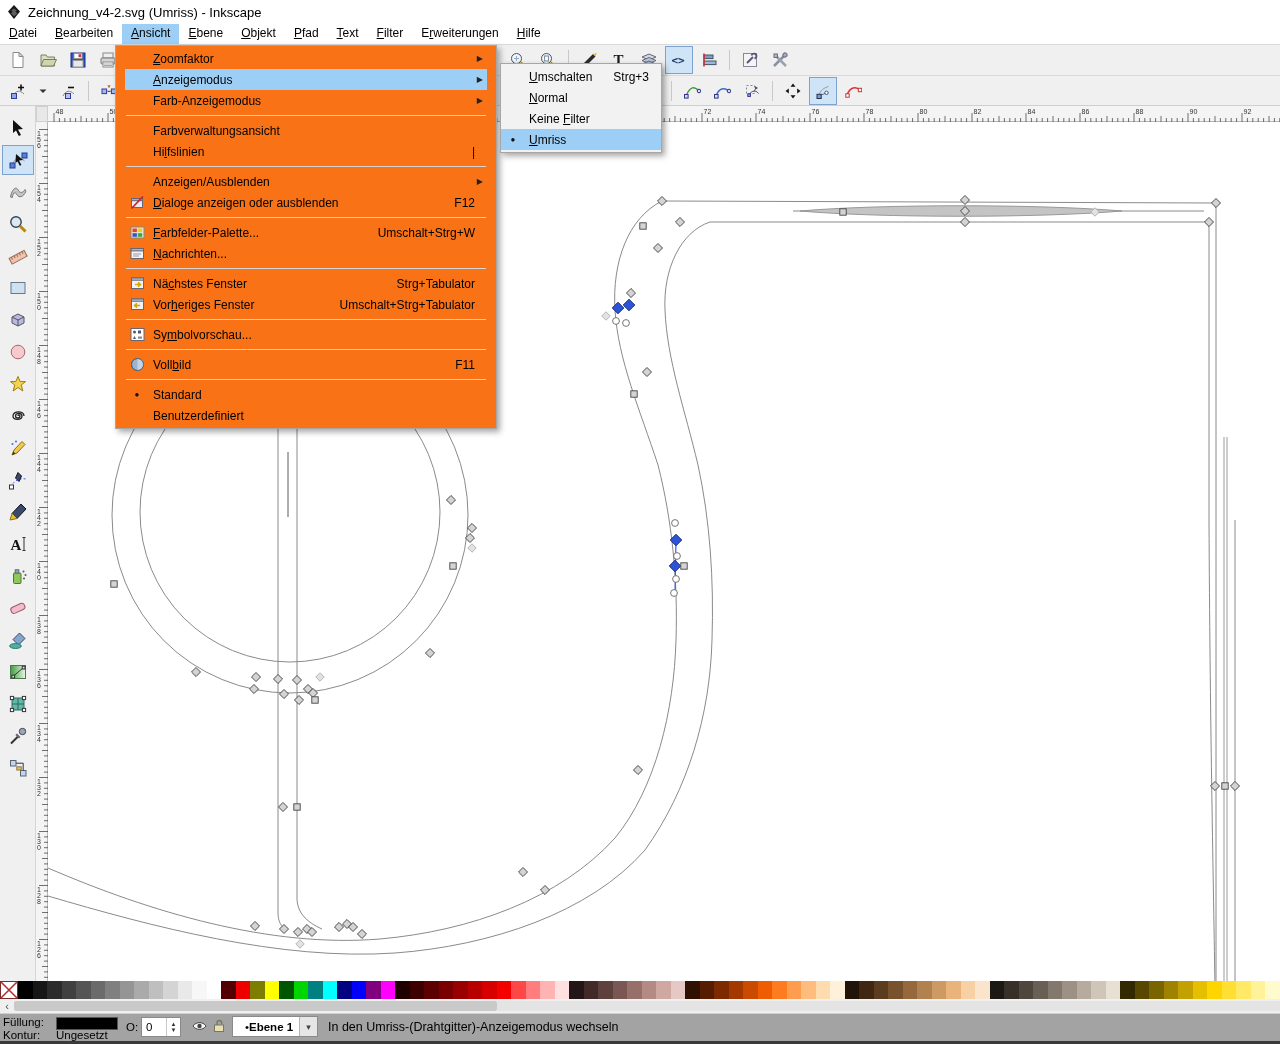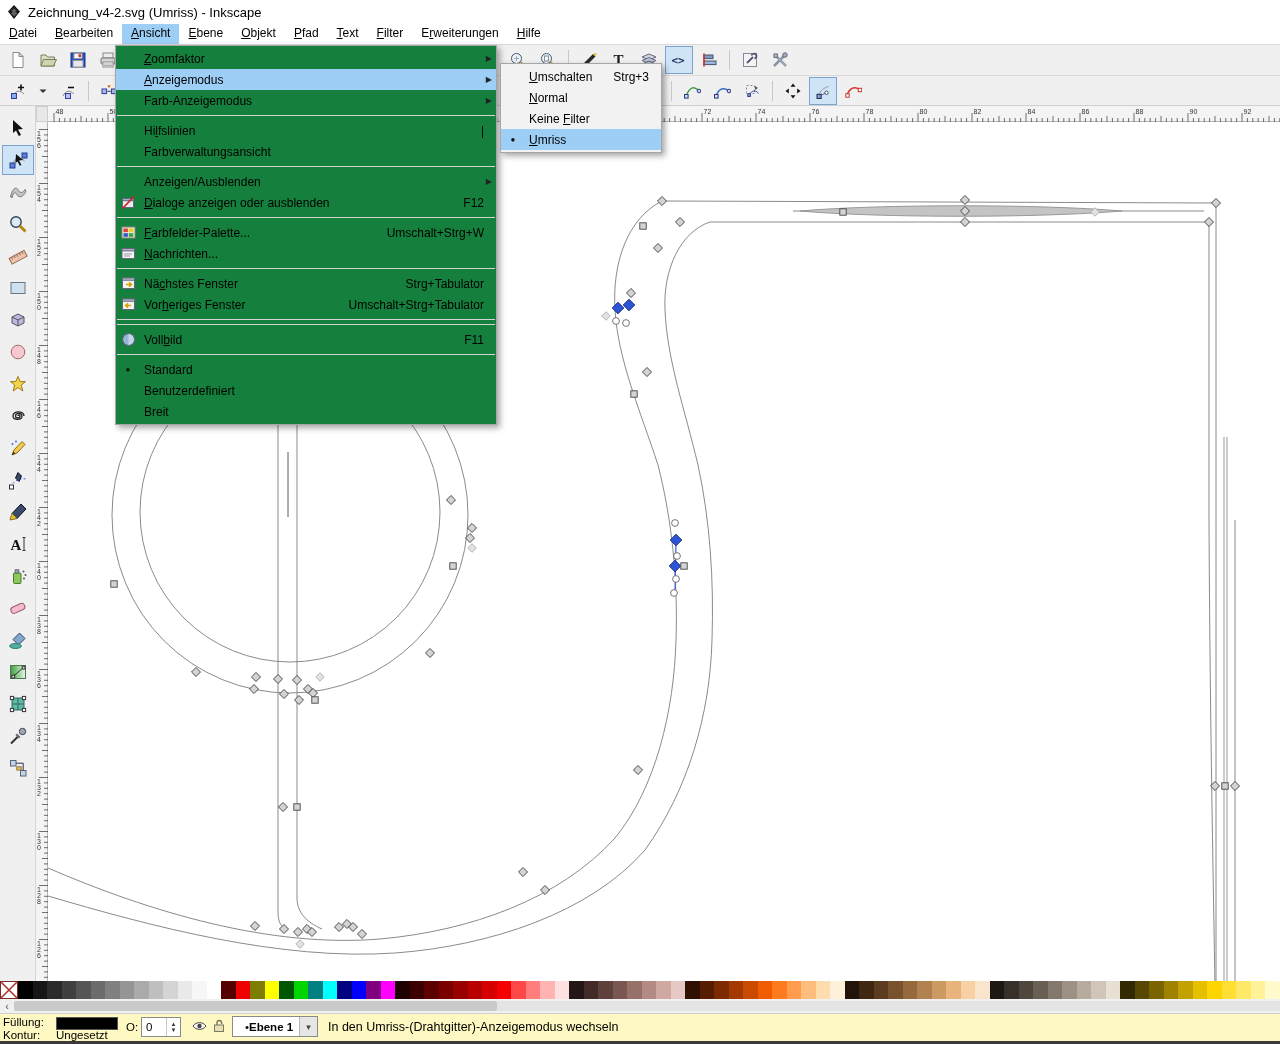--- a/index.html
+++ b/index.html
@@ -37,34 +37,34 @@
   .canvas{position:absolute;left:48px;top:122px;width:1232px;height:859px;background:#ffffff}
   
   .palette{position:absolute;left:0;top:981px;width:1280px;height:18px;display:flex;background:#fff}
   .swatch{height:18px;flex:1 1 auto}
   .swatch.pal-none{flex:0 0 18px;background:#fff;position:relative}
   .pal-scroll{position:absolute;left:0;top:999px;width:1280px;height:14px;background:#f0f0f0;display:flex;align-items:center}
   .pal-arrow{width:14px;text-align:center;color:#555;font-size:11px;line-height:14px}
   .pal-thumb{width:483px;height:10px;background:#c9c9c9;border-radius:2px}
   .pal-track{flex:1;height:10px;background:#e4e4e4}
   
-  .statusbar{position:absolute;left:0;top:1013px;width:1280px;height:28px;background:#fef9c3;border-top:1px solid #d0d0d0;box-sizing:border-box}
+  .statusbar{position:absolute;left:0;top:1013px;width:1280px;height:28px;background:#a3a3a3;border-top:1px solid #d0d0d0;box-sizing:border-box}
   .sb{position:absolute;font-size:11.5px;white-space:nowrap}
   .fill-swatch{position:absolute;left:56px;top:3px;width:60px;height:11px;background:#000;border:1px solid #555}
   .spinbox{position:absolute;left:141px;top:3px;width:40px;height:20px;background:#fff;border:1px solid #8a8a8a;box-sizing:border-box;display:flex}
   .spinval{flex:1;padding:3px 0 0 4px;font-size:11.5px}
   .spinarrows{width:13px;border-left:1px solid #c8c8c8;display:flex;flex-direction:column;align-items:center;justify-content:center;font-size:6px;color:#333;line-height:6px}
   .layerbox{position:absolute;left:232px;top:2px;width:86px;height:21px;background:#fff;border:1px solid #8a8a8a;box-sizing:border-box;display:flex;align-items:center}
   .layerbox .txt{flex:1;padding-left:12px;font-size:11.5px}
   .layerbox .dd{width:17px;height:100%;background:#e6e6e6;border-left:1px solid #b5b5b5;display:flex;align-items:center;justify-content:center;color:#444;font-size:9px}
   .statusmsg{position:absolute;left:328px;top:6px;font-size:12.5px}
   .bottom-edge{position:absolute;left:0;top:1041px;width:1280px;height:3px;background:#3a3a3a}
   
-  .menu-panel{position:absolute;left:115px;top:45px;width:382px;background:#15803d;
-              border:1px solid #a6a6a6;box-shadow:3px 3px 6px rgba(0,0,0,.35);z-index:50;padding:2px 0;box-sizing:border-box}
+  .menu-panel{position:absolute;left:115px;top:45px;width:382px;background:#f97316;
+              border:1px solid #a6a6a6;box-shadow:3px 3px 6px rgba(0,0,0,.35);z-index:50;padding:2px 9px;box-sizing:border-box}
   .submenu-panel{position:absolute;left:500px;top:63px;width:162px;background:#f2f2f2;
               border:1px solid #a6a6a6;box-shadow:3px 3px 6px rgba(0,0,0,.35);z-index:60;padding:2px 0;box-sizing:border-box}
   .menu-item{height:21px;display:flex;align-items:center;position:relative;cursor:default}
   .menu-item.hl{background:#9dcef5}
   .mi-icon{width:24px;display:flex;align-items:center;justify-content:center;flex:0 0 24px}
   .mi-label{flex:1;padding-left:4px;font-size:12px;white-space:nowrap}
   .mi-short{font-size:12px;padding-right:12px;color:#000;white-space:nowrap}
   .mi-arrow{position:absolute;right:4px;font-size:8px;color:#222}
   .mi-bullet{font-size:8px;color:#111}
   .menu-sep{height:1px;background:#d4d4d4;margin:4px 1px}
@@ -1110,26 +1110,26 @@
       <span class="mi-arrow">▶</span>
     </div>
     <div class="menu-item">
       <span class="mi-icon"></span>
       <span class="mi-label">Farb-Anzeigemodus</span>
       <span class="mi-arrow">▶</span>
     </div>
     <div class="menu-sep"></div>
     <div class="menu-item">
       <span class="mi-icon"></span>
+      <span class="mi-label">Farbverwaltungsansicht</span>
+    </div>
+    <div class="menu-item">
+      <span class="mi-icon"></span>
       <span class="mi-label">Hi<u>l</u>fslinien</span>
       <span class="mi-short">|</span>
-    </div>
-    <div class="menu-item">
-      <span class="mi-icon"></span>
-      <span class="mi-label">Farbverwaltungsansicht</span>
     </div>
     <div class="menu-sep"></div>
     <div class="menu-item">
       <span class="mi-icon"></span>
       <span class="mi-label">Anzeigen/Ausblenden</span>
       <span class="mi-arrow">▶</span>
     </div>
     <div class="menu-item">
       <span class="mi-icon">
         <svg width="15" height="15" viewBox="0 0 15 15">
@@ -1182,20 +1182,32 @@
         <svg width="15" height="15" viewBox="0 0 15 15">
           <rect x="1.5" y="2" width="12" height="10.5" fill="#f0f2f6" stroke="#667"></rect>
           <rect x="1.5" y="2" width="12" height="2.2" fill="#b8c4d8" stroke="#667"></rect>
           <path d="M10 8.5 H5 M7 6.3 L4.6 8.5 L7 10.7" stroke="#d8a800" stroke-width="1.7" fill="none"></path>
         </svg>
       </span>
       <span class="mi-label">Vor<u>h</u>eriges Fenster</span>
       <span class="mi-short">Umschalt+Strg+Tabulator</span>
     </div>
     <div class="menu-sep"></div>
+    <div class="menu-item">
+      <span class="mi-icon">
+        <svg width="15" height="15" viewBox="0 0 15 15">
+          <rect x="1" y="1.5" width="13" height="12" fill="#fff" stroke="#667"></rect>
+          <circle cx="4.5" cy="5" r="1.5" fill="#556"></circle>
+          <rect x="8" y="3.5" width="3" height="3" fill="#556"></rect>
+          <path d="M3 12 l1.5 -3 1.5 3 z" fill="#556"></path>
+          <rect x="8" y="9.5" width="4" height="2.2" fill="#889"></rect>
+        </svg>
+      </span>
+      <span class="mi-label">Sy<u>m</u>bolvorschau...</span>
+    </div>
     <div class="menu-sep"></div>
     <div class="menu-item">
       <span class="mi-icon">
         <svg width="15" height="15" viewBox="0 0 15 15">
           <circle cx="7.5" cy="7.5" r="6" fill="#9ab4d4" stroke="#567"></circle>
           <path d="M7.5 1.5 a6 6 0 0 1 0 12" fill="#c4d4e8"></path>
           <circle cx="7.5" cy="7.5" r="6" fill="none" stroke="#567"></circle>
         </svg>
       </span>
       <span class="mi-label">Voll<u>b</u>ild</span>
@@ -1205,24 +1217,20 @@
     <div class="menu-item">
       <span class="mi-icon">
         <span class="mi-bullet">●</span>
       </span>
       <span class="mi-label">Standard</span>
     </div>
     <div class="menu-item">
       <span class="mi-icon"></span>
       <span class="mi-label">Benutzerdefiniert</span>
     </div>
-    <div class="menu-item">
-      <span class="mi-icon"></span>
-      <span class="mi-label">Breit</span>
-    </div>
   </div>
 
 <div class="submenu-panel" id="display-submenu">
     <div class="menu-item">
       <span class="mi-icon"></span>
       <span class="mi-label"><u>U</u>mschalten</span>
       <span class="mi-short">Strg+3</span>
     </div>
     <div class="menu-item">
       <span class="mi-icon"></span>

